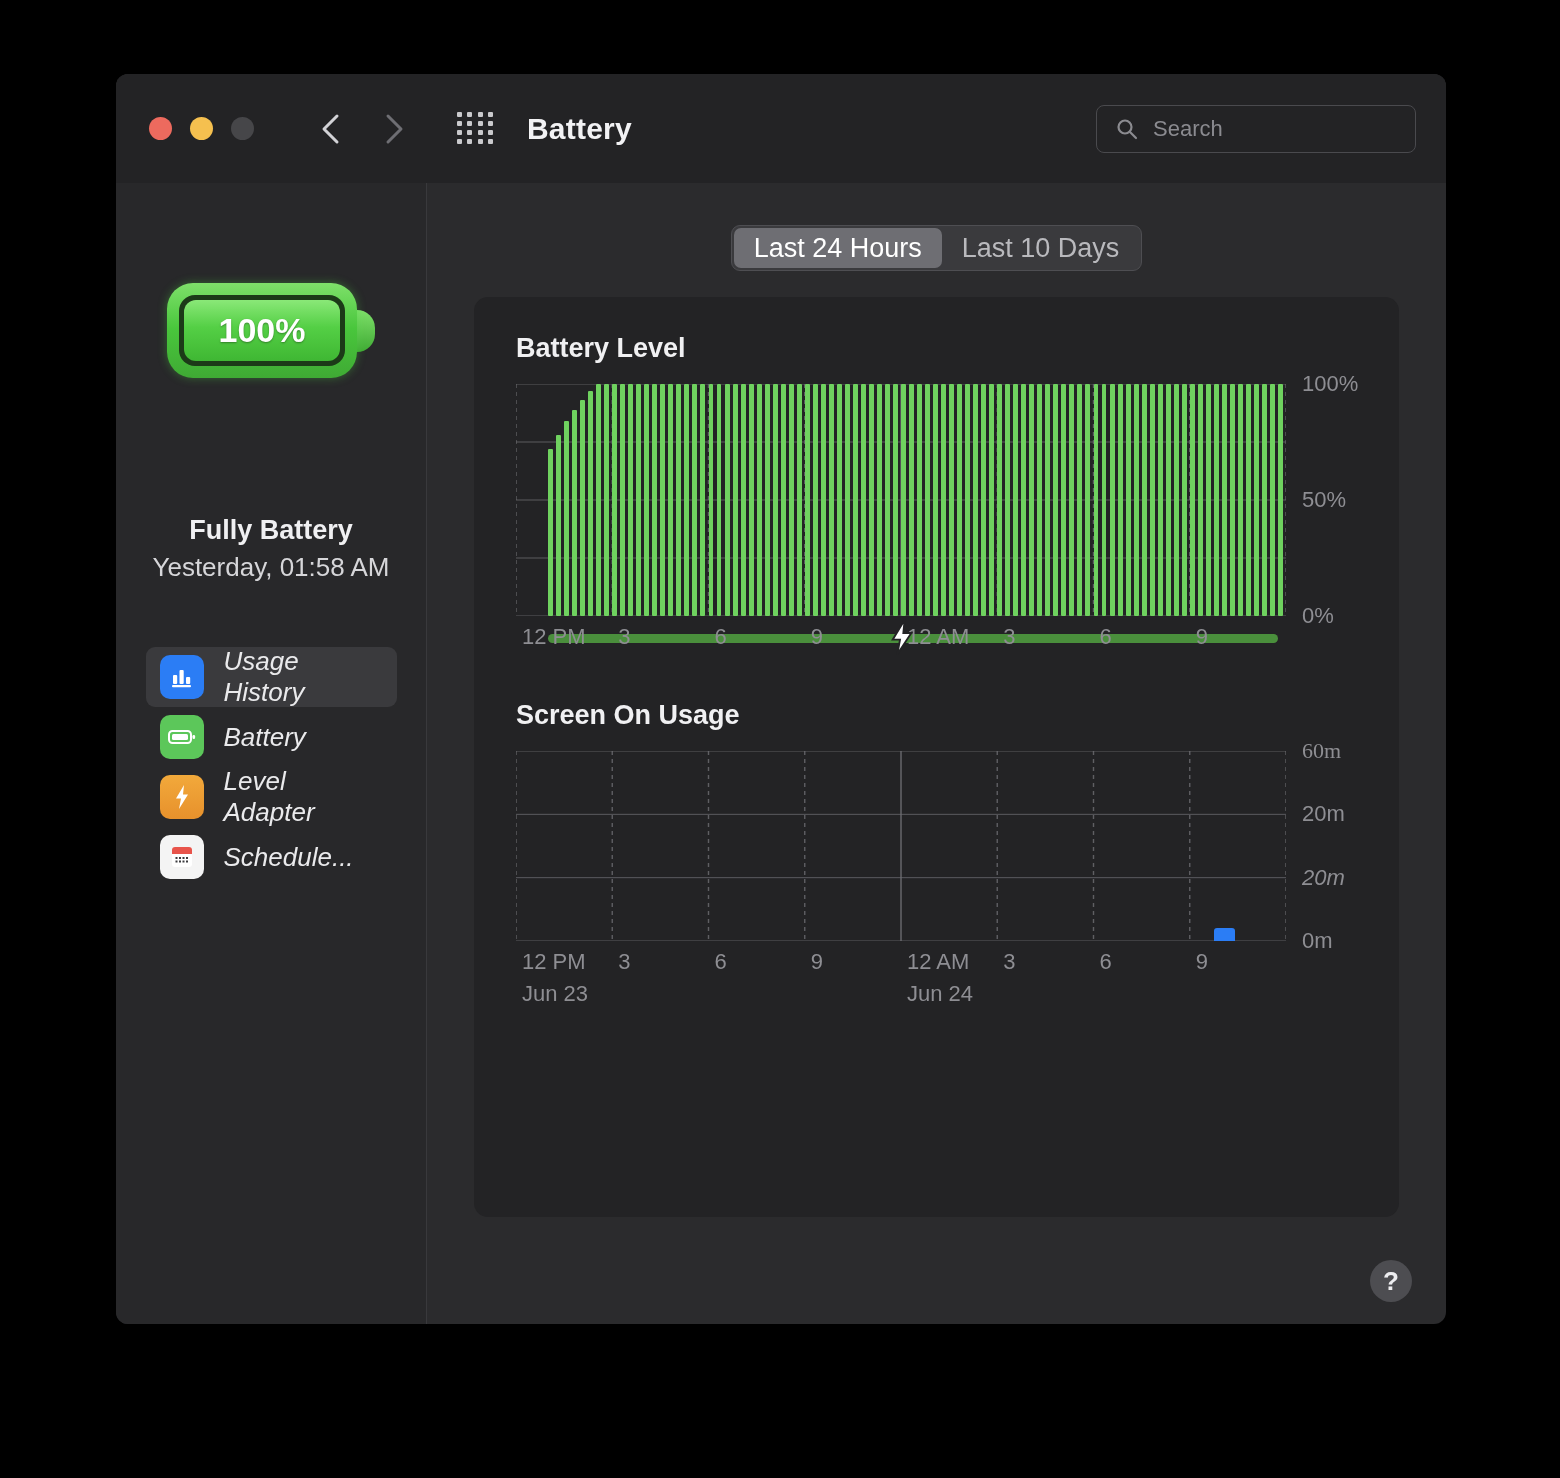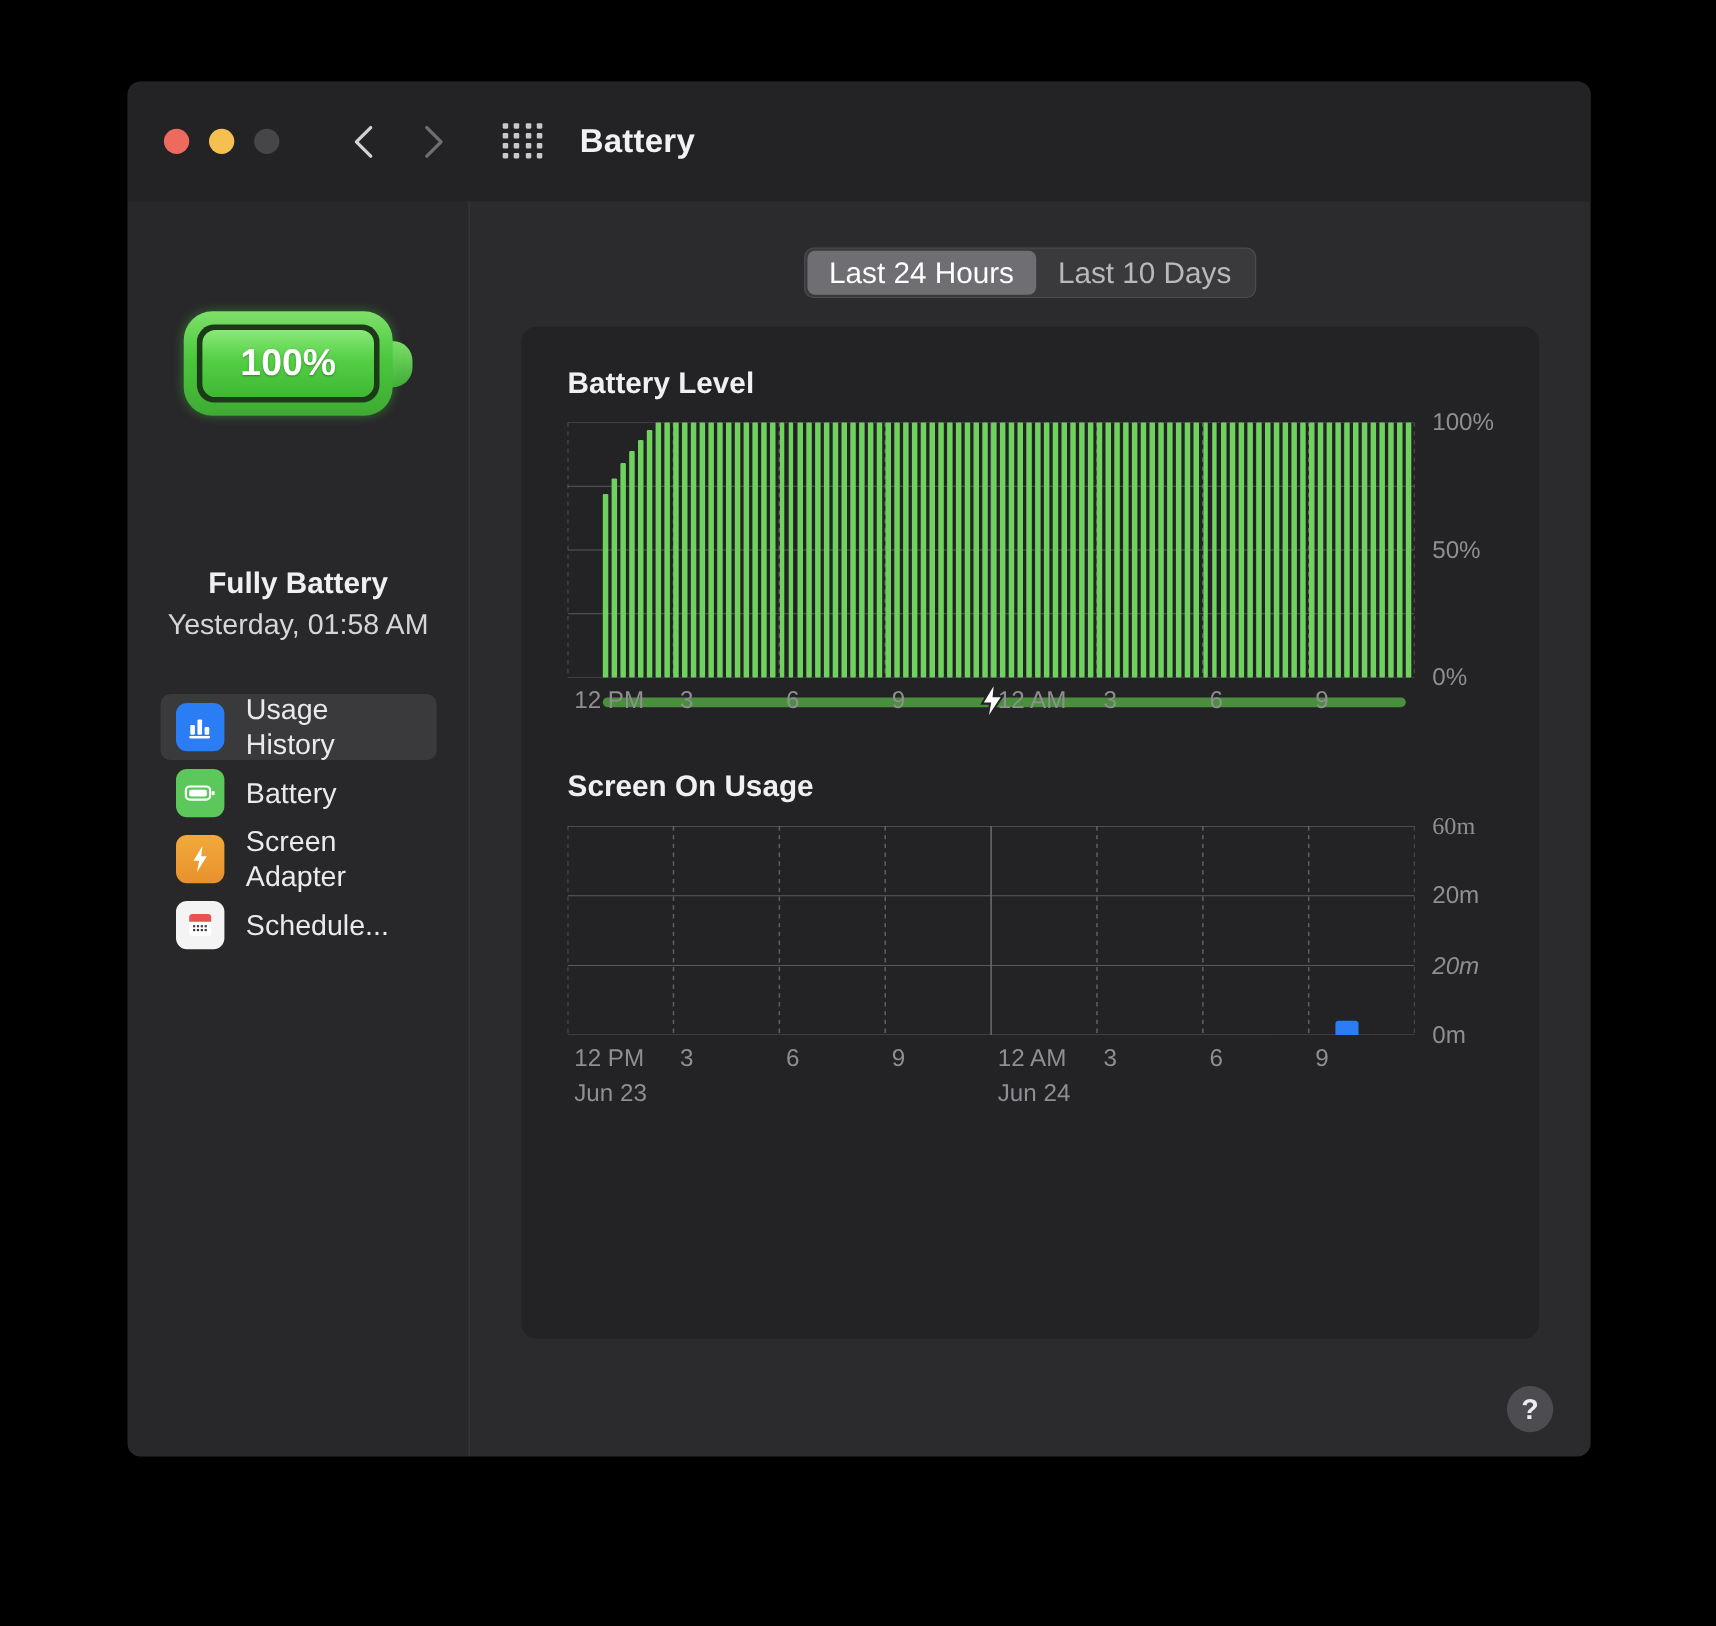--- a/index.html
+++ b/index.html
@@ -124,21 +124,21 @@
     position:absolute; right:0; top:27px;
     width:36px; height:42px;
     border-radius:0 18px 18px 0;
     background:linear-gradient(180deg,#7ee06a,#3faa34);
   }
 
   .status { margin-top:95px; text-align:center; }
   .status .main { font-size:27px; font-weight:bold; color:#f0f0f2; }
   .status .sub  { font-size:26px; color:#d6d6d9; margin-top:6px; }
 
-  .navlist { margin-top:48px; width:251px; }
+  .navlist { margin-top:64px; width:251px;font-style:italic; }
   .navitem {
     display:flex; align-items:center;
     gap:20px;
     height:60px;
     padding:0 14px;
     border-radius:9px;
   }
   .navitem.active { background:#3a3a3d; }
   .navitem .label { font-size:26px; color:#eaeaec; }
   .appicon {
@@ -250,20 +250,27 @@
         <i></i>
         <i></i>
         <i></i>
         <i></i>
         <i></i>
         <i></i>
     </div>
 
     <div class="wintitle">Battery</div>
 
+    <div class="searchbox">
+      <svg width="24" height="24" viewBox="0 0 24 24">
+        <circle cx="10" cy="10" r="6.5" fill="none" stroke="#8b8b90" stroke-width="2.2"></circle>
+        <line x1="15" y1="15" x2="21" y2="21" stroke="#8b8b90" stroke-width="2.2" stroke-linecap="round"></line>
+      </svg>
+      <span class="ph">Search</span>
+    </div>
   </div>
 
   <div class="body">
 
     <div class="sidebar">
 
       <div class="bigbatt">
         <div class="cap"></div>
         <div class="shell">
           <div class="inner">
@@ -302,21 +309,21 @@
           </div>
           <span class="label">Battery</span>
         </div>
 
         <div class="navitem">
           <div class="appicon power">
             <svg width="18" height="28" viewBox="0 0 18 28">
               <polygon points="11,2 3,15.5 8,15.5 6,26 15,11.5 10,11.5" fill="#fff"></polygon>
             </svg>
           </div>
-          <span class="label">Screen Adapter</span>
+          <span class="label">Level Adapter</span>
         </div>
 
         <div class="navitem">
           <div class="appicon sched">
             <svg width="30" height="30" viewBox="0 0 30 30">
               <rect x="5" y="5" width="20" height="20" rx="3" fill="#fff"></rect>
               <path d="M5 8 a3 3 0 0 1 3 -3 h14 a3 3 0 0 1 3 3 v4 h-20 z" fill="#e8544b"></path>
               <g fill="#3c3c40">
                 <rect x="8.5" y="15" width="2" height="2"></rect>
                   <rect x="12" y="15" width="2" height="2"></rect>

